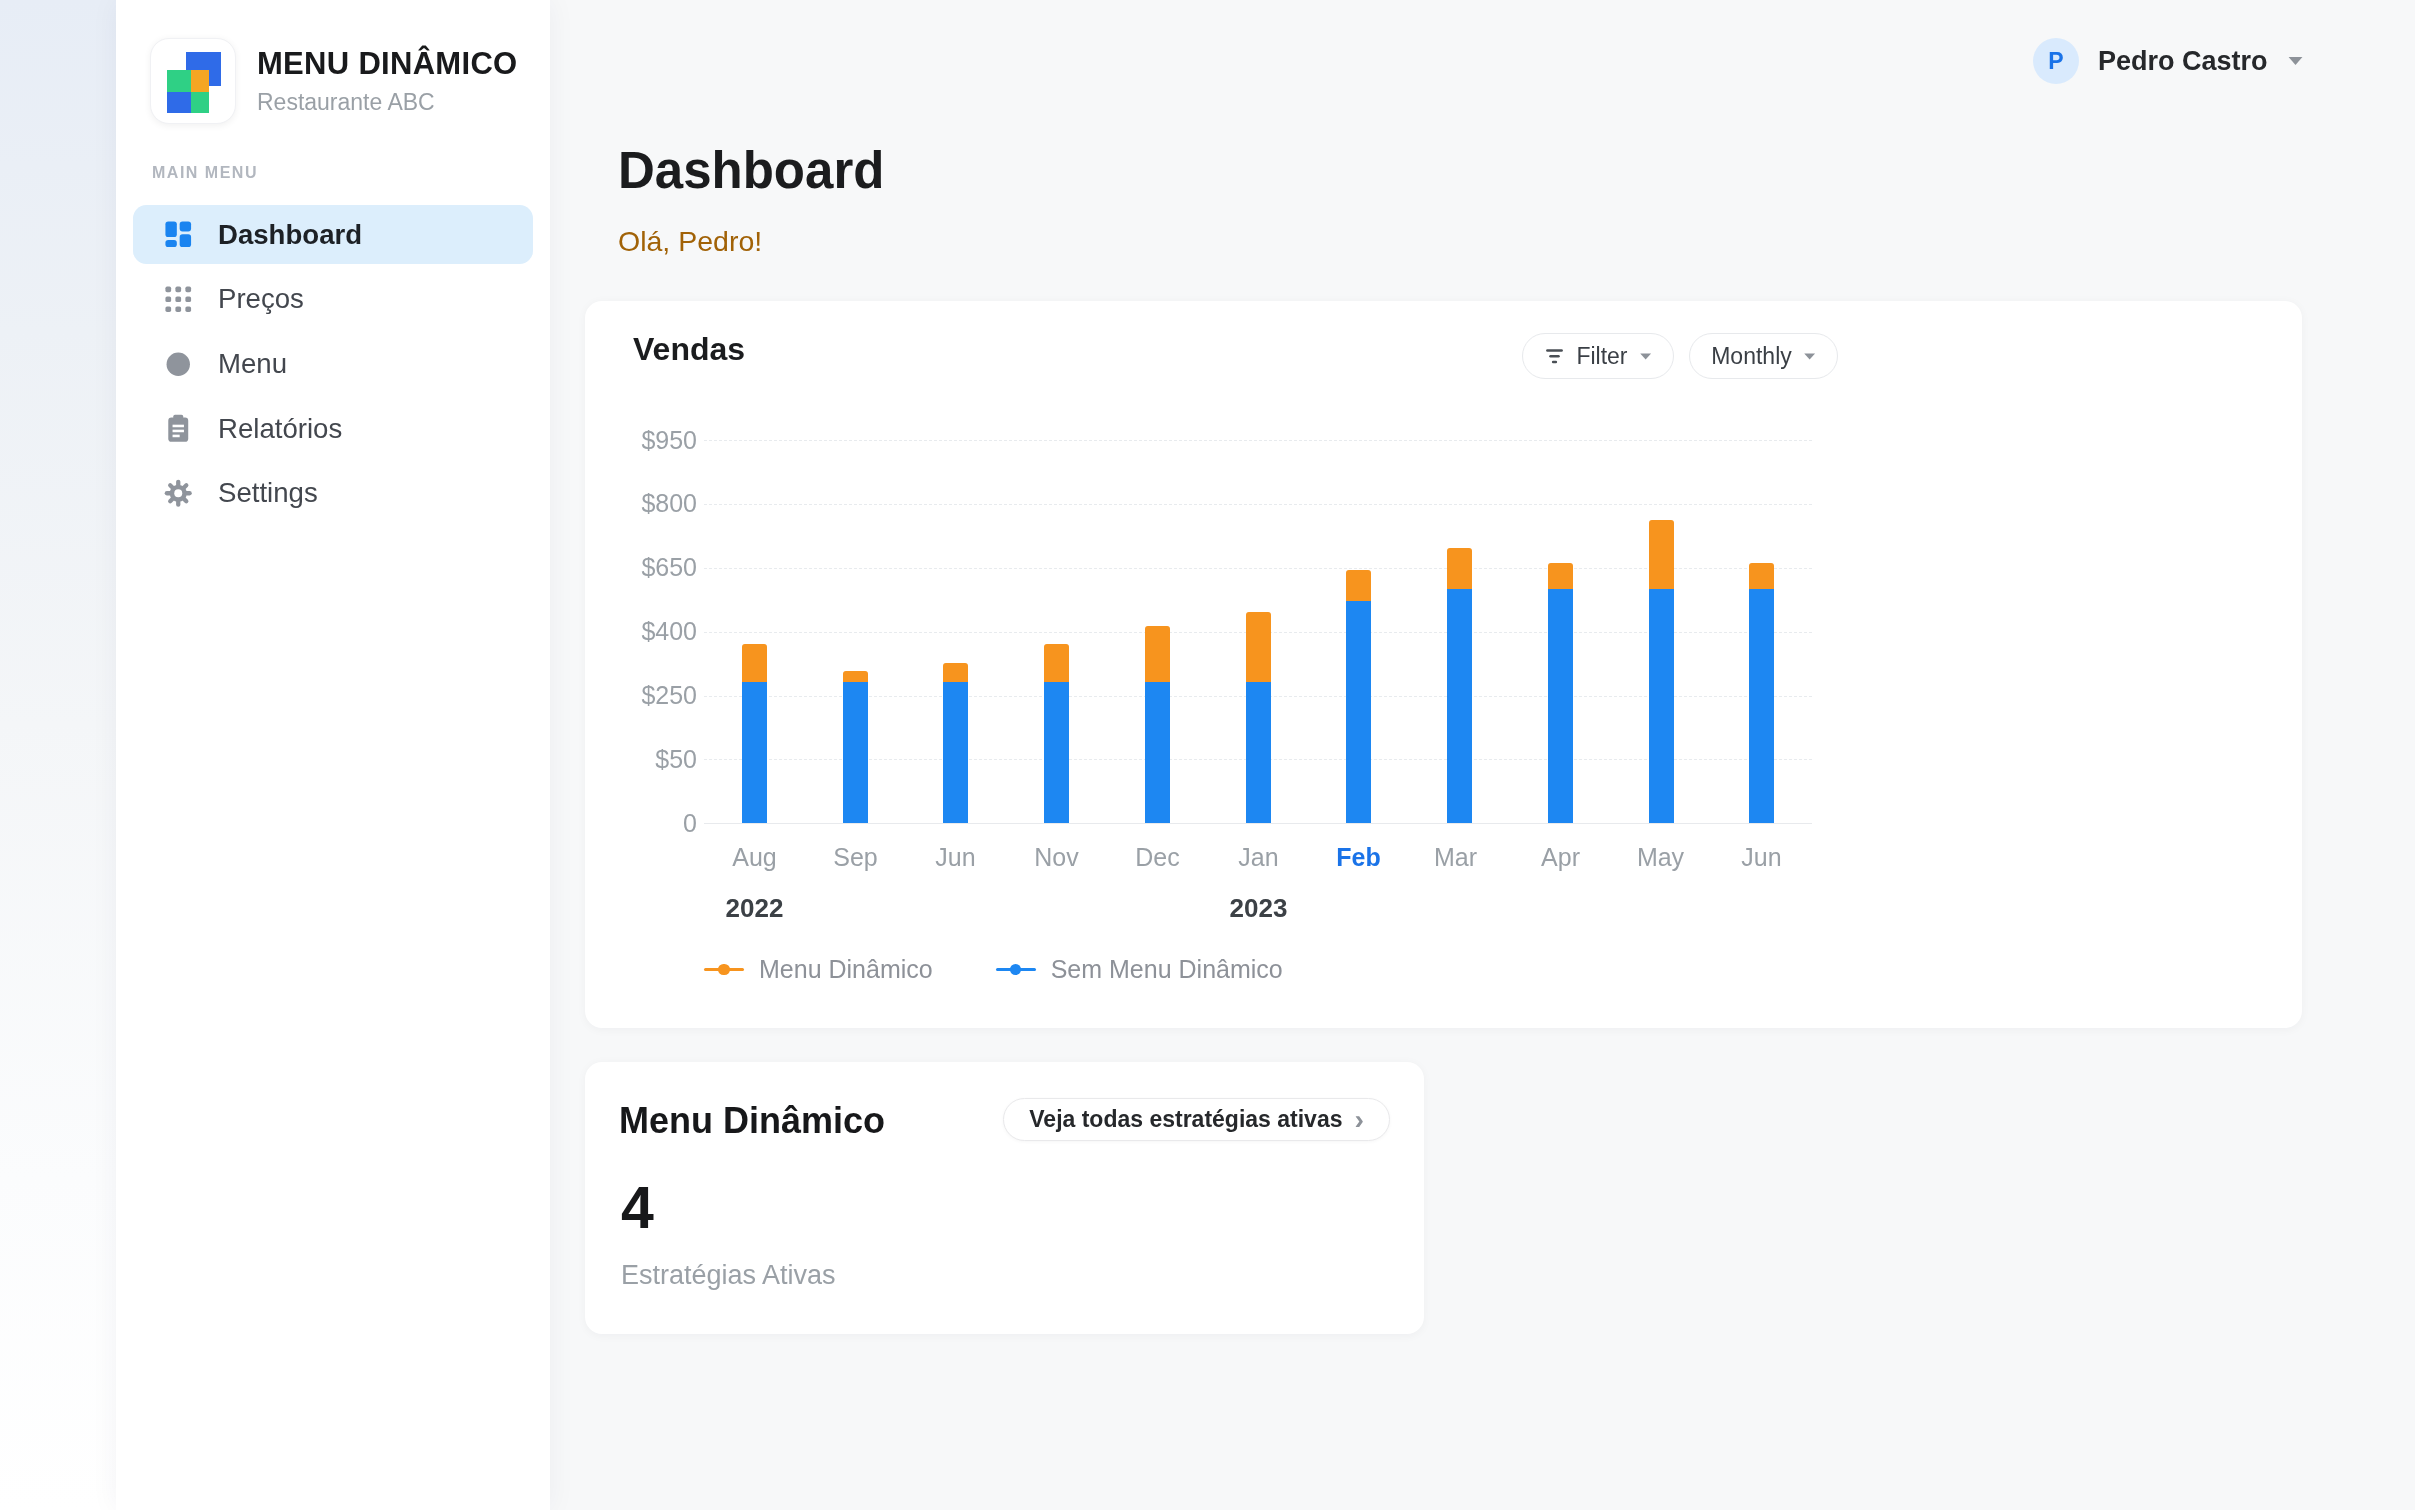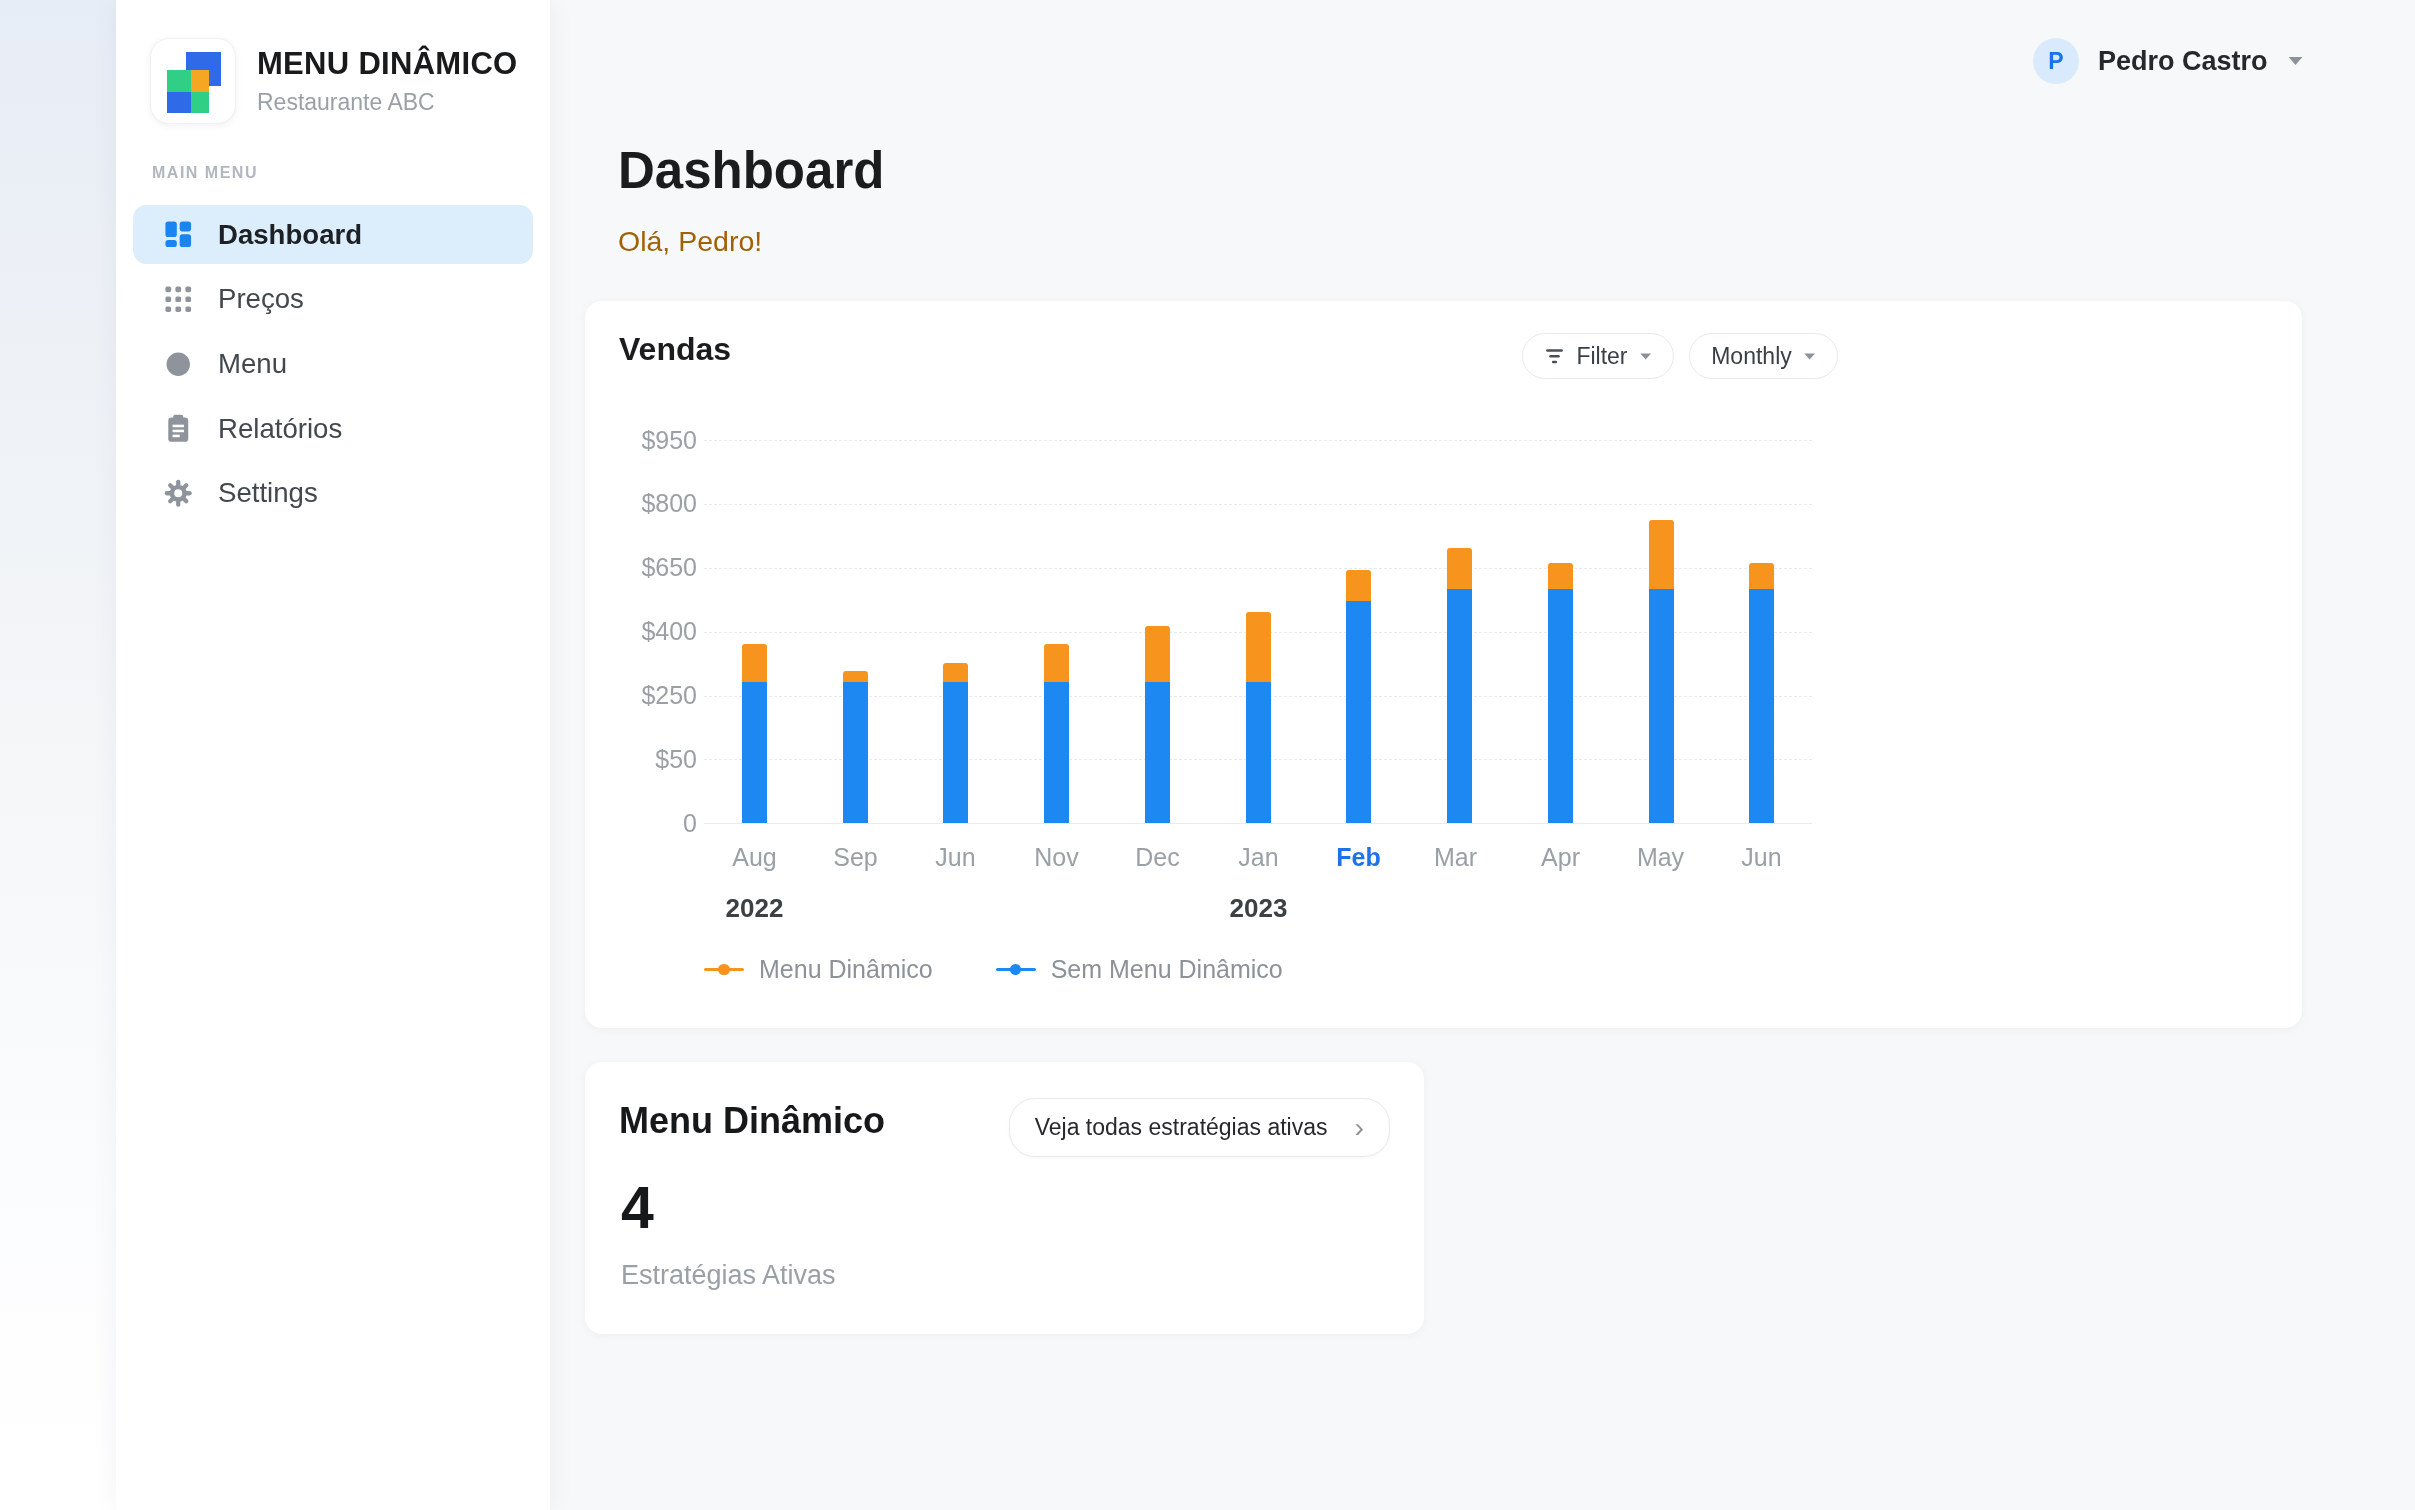--- a/index.html
+++ b/index.html
@@ -44,21 +44,21 @@
   .greeting{ font-size:28.5px; color:#a16207; margin-top:25px; }
   .user-chip{ position:absolute; left:2033px; top:38px; display:flex; align-items:center; gap:19px; cursor:pointer; }
   .avatar{ width:46px; height:46px; border-radius:50%; background:#d9eafd; color:#1a73e8;
     font-weight:700; font-size:23px; display:flex; align-items:center; justify-content:center; }
   .user-name{ font-size:27px; font-weight:600; color:#26282b; }
   .caret{ color:#8d9299; display:flex; }
 
   
   .vendas-card{ position:absolute; left:585px; top:301px; width:1717px; height:727px;
     background:#fff; border-radius:17px; box-shadow:0 1.9px 9.5px rgba(15,25,45,0.04); }
-  .vendas-title{ position:absolute; left:34px; top:30px; font-size:32px; font-weight:600; }
+  .vendas-title{ position:absolute; left:48px; top:30px; font-size:32px; font-weight:600; }
   .controls{ position:absolute; left:937px; top:32px; display:flex; gap:15px; }
   .pill{ height:46px; border:1.9px solid #e7e9ec; border-radius:23px; background:#fff;
     display:flex; align-items:center; gap:11.4px; padding:0 21px; font-size:23px;
     color:#3a3f45; font-weight:500; cursor:pointer; }
   .pill svg{ display:block; }
 
   #plot{ position:absolute; left:119px; top:139px; width:1108px; height:383px; }
   .gridline{ position:absolute; left:0; right:0; border-top:1.9px dashed #e8ebee; }
   .gridline.base{ border-top:1.9px solid #e8eaed; }
   .y-label{ position:absolute; left:0; width:112px; text-align:right; font-size:25px; color:#9aa0a6; }
@@ -79,23 +79,23 @@
   .stat1-label{ margin-top:38px; }
   .stat2-value{ margin-top:61px; }
   .stat2-row{ margin-top:38px; display:flex; align-items:center; gap:17px; }
   .badge{ background:#e2f6e9; color:#27a35d; font-size:21px; font-weight:600;
     padding:6.7px 12.4px; border-radius:9.5px; white-space:nowrap; }
 
   
   .menu-card{ position:absolute; left:585px; top:1062px; width:839px; height:272px;
     background:#fff; border-radius:17px; box-shadow:0 1.9px 9.5px rgba(15,25,45,0.04); }
   .menu-title{ position:absolute; left:34px; top:38px; font-size:36px; font-weight:600; color:#17181a; }
-  .menu-link{ position:absolute; right:34px; top:36px; height:59px; border:1.9px solid #e9e9eb;
-    border-radius:26px; background:#fff; display:flex; align-items:center; gap:27px;
-    padding:0 25px; font-size:23px; font-weight:400; color:#26282b; cursor:pointer;
+  .menu-link{ position:absolute; right:34px; top:36px; height:43px; border:1.9px solid #e9e9eb;
+    border-radius:26px; background:#fff; display:flex; align-items:center; gap:12px;
+    padding:0 25px; font-size:23px; font-weight:700; color:#26282b; cursor:pointer;
     box-shadow:0 1px 3.8px rgba(0,0,0,0.04); }
   .menu-link .arrow{ color:#8d9299; font-size:28.5px; line-height:1; }
   .menu-count{ position:absolute; left:36px; top:112px; font-size:59px; font-weight:600; color:#17181a; }
   .menu-count-label{ position:absolute; left:36px; top:198px; font-size:27px; color:#9aa0a6; }
 </style>
 </head>
 <body>
 
 <div class="bg-strip"></div>
 

